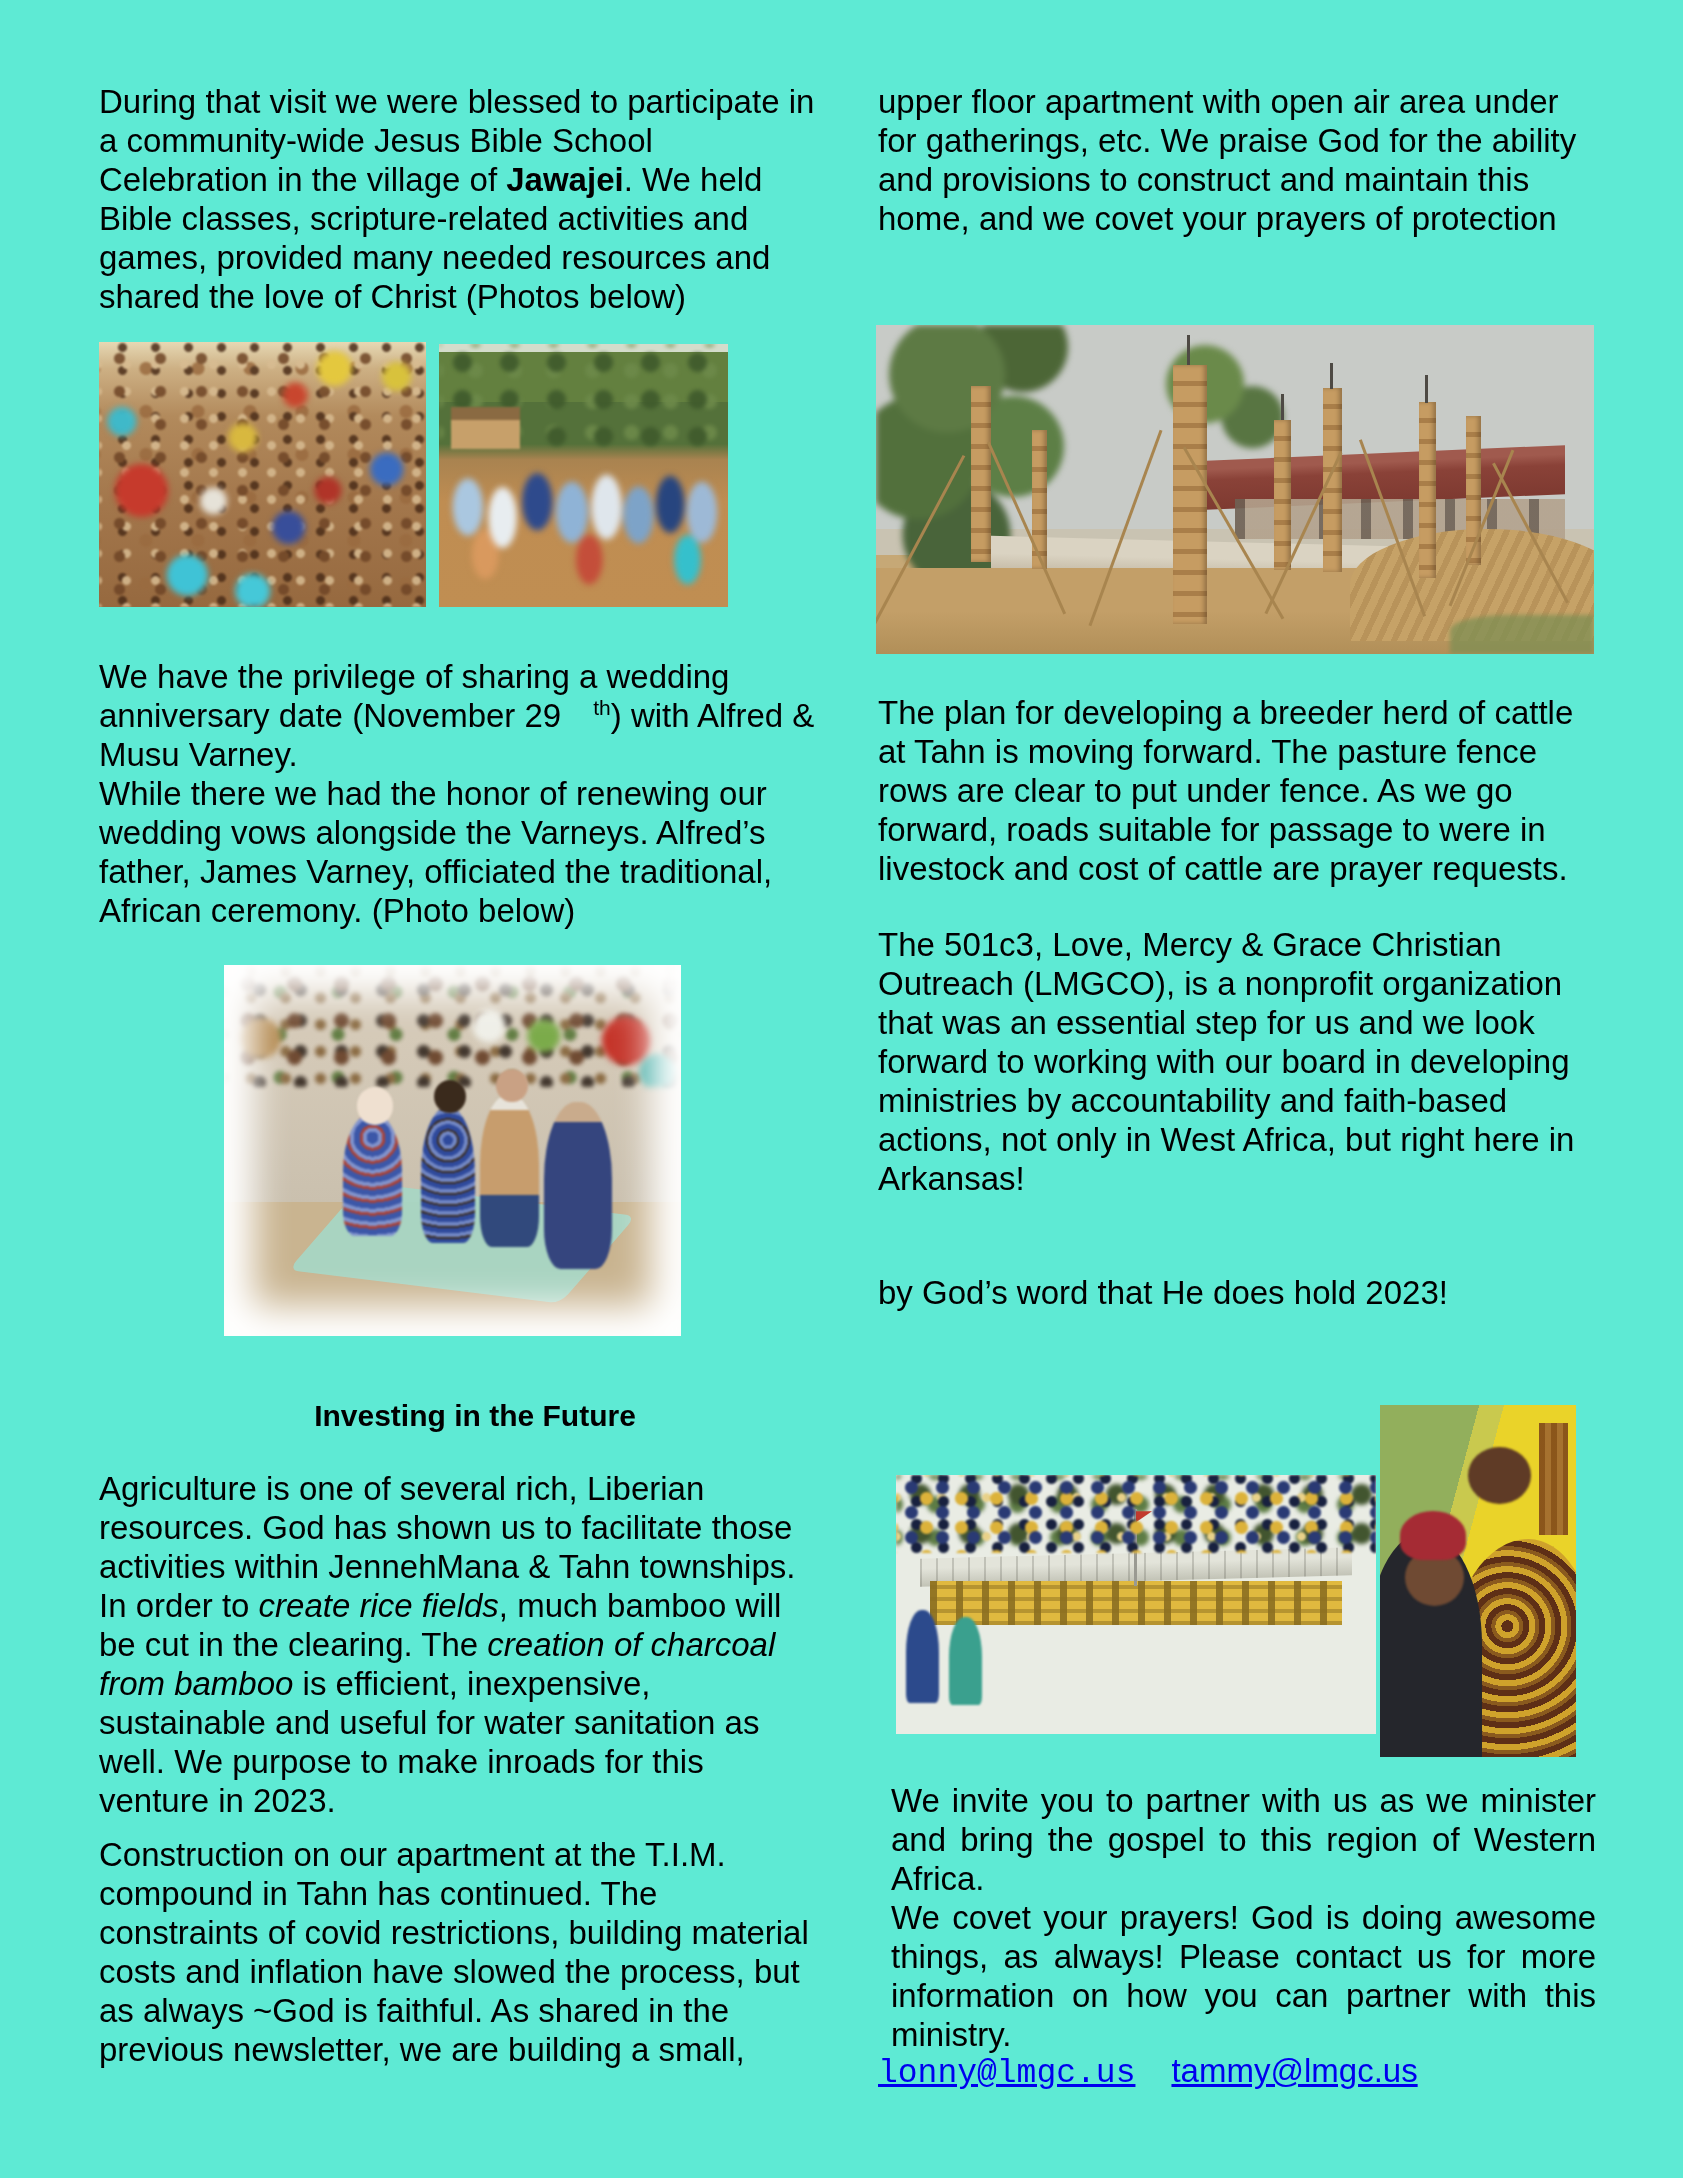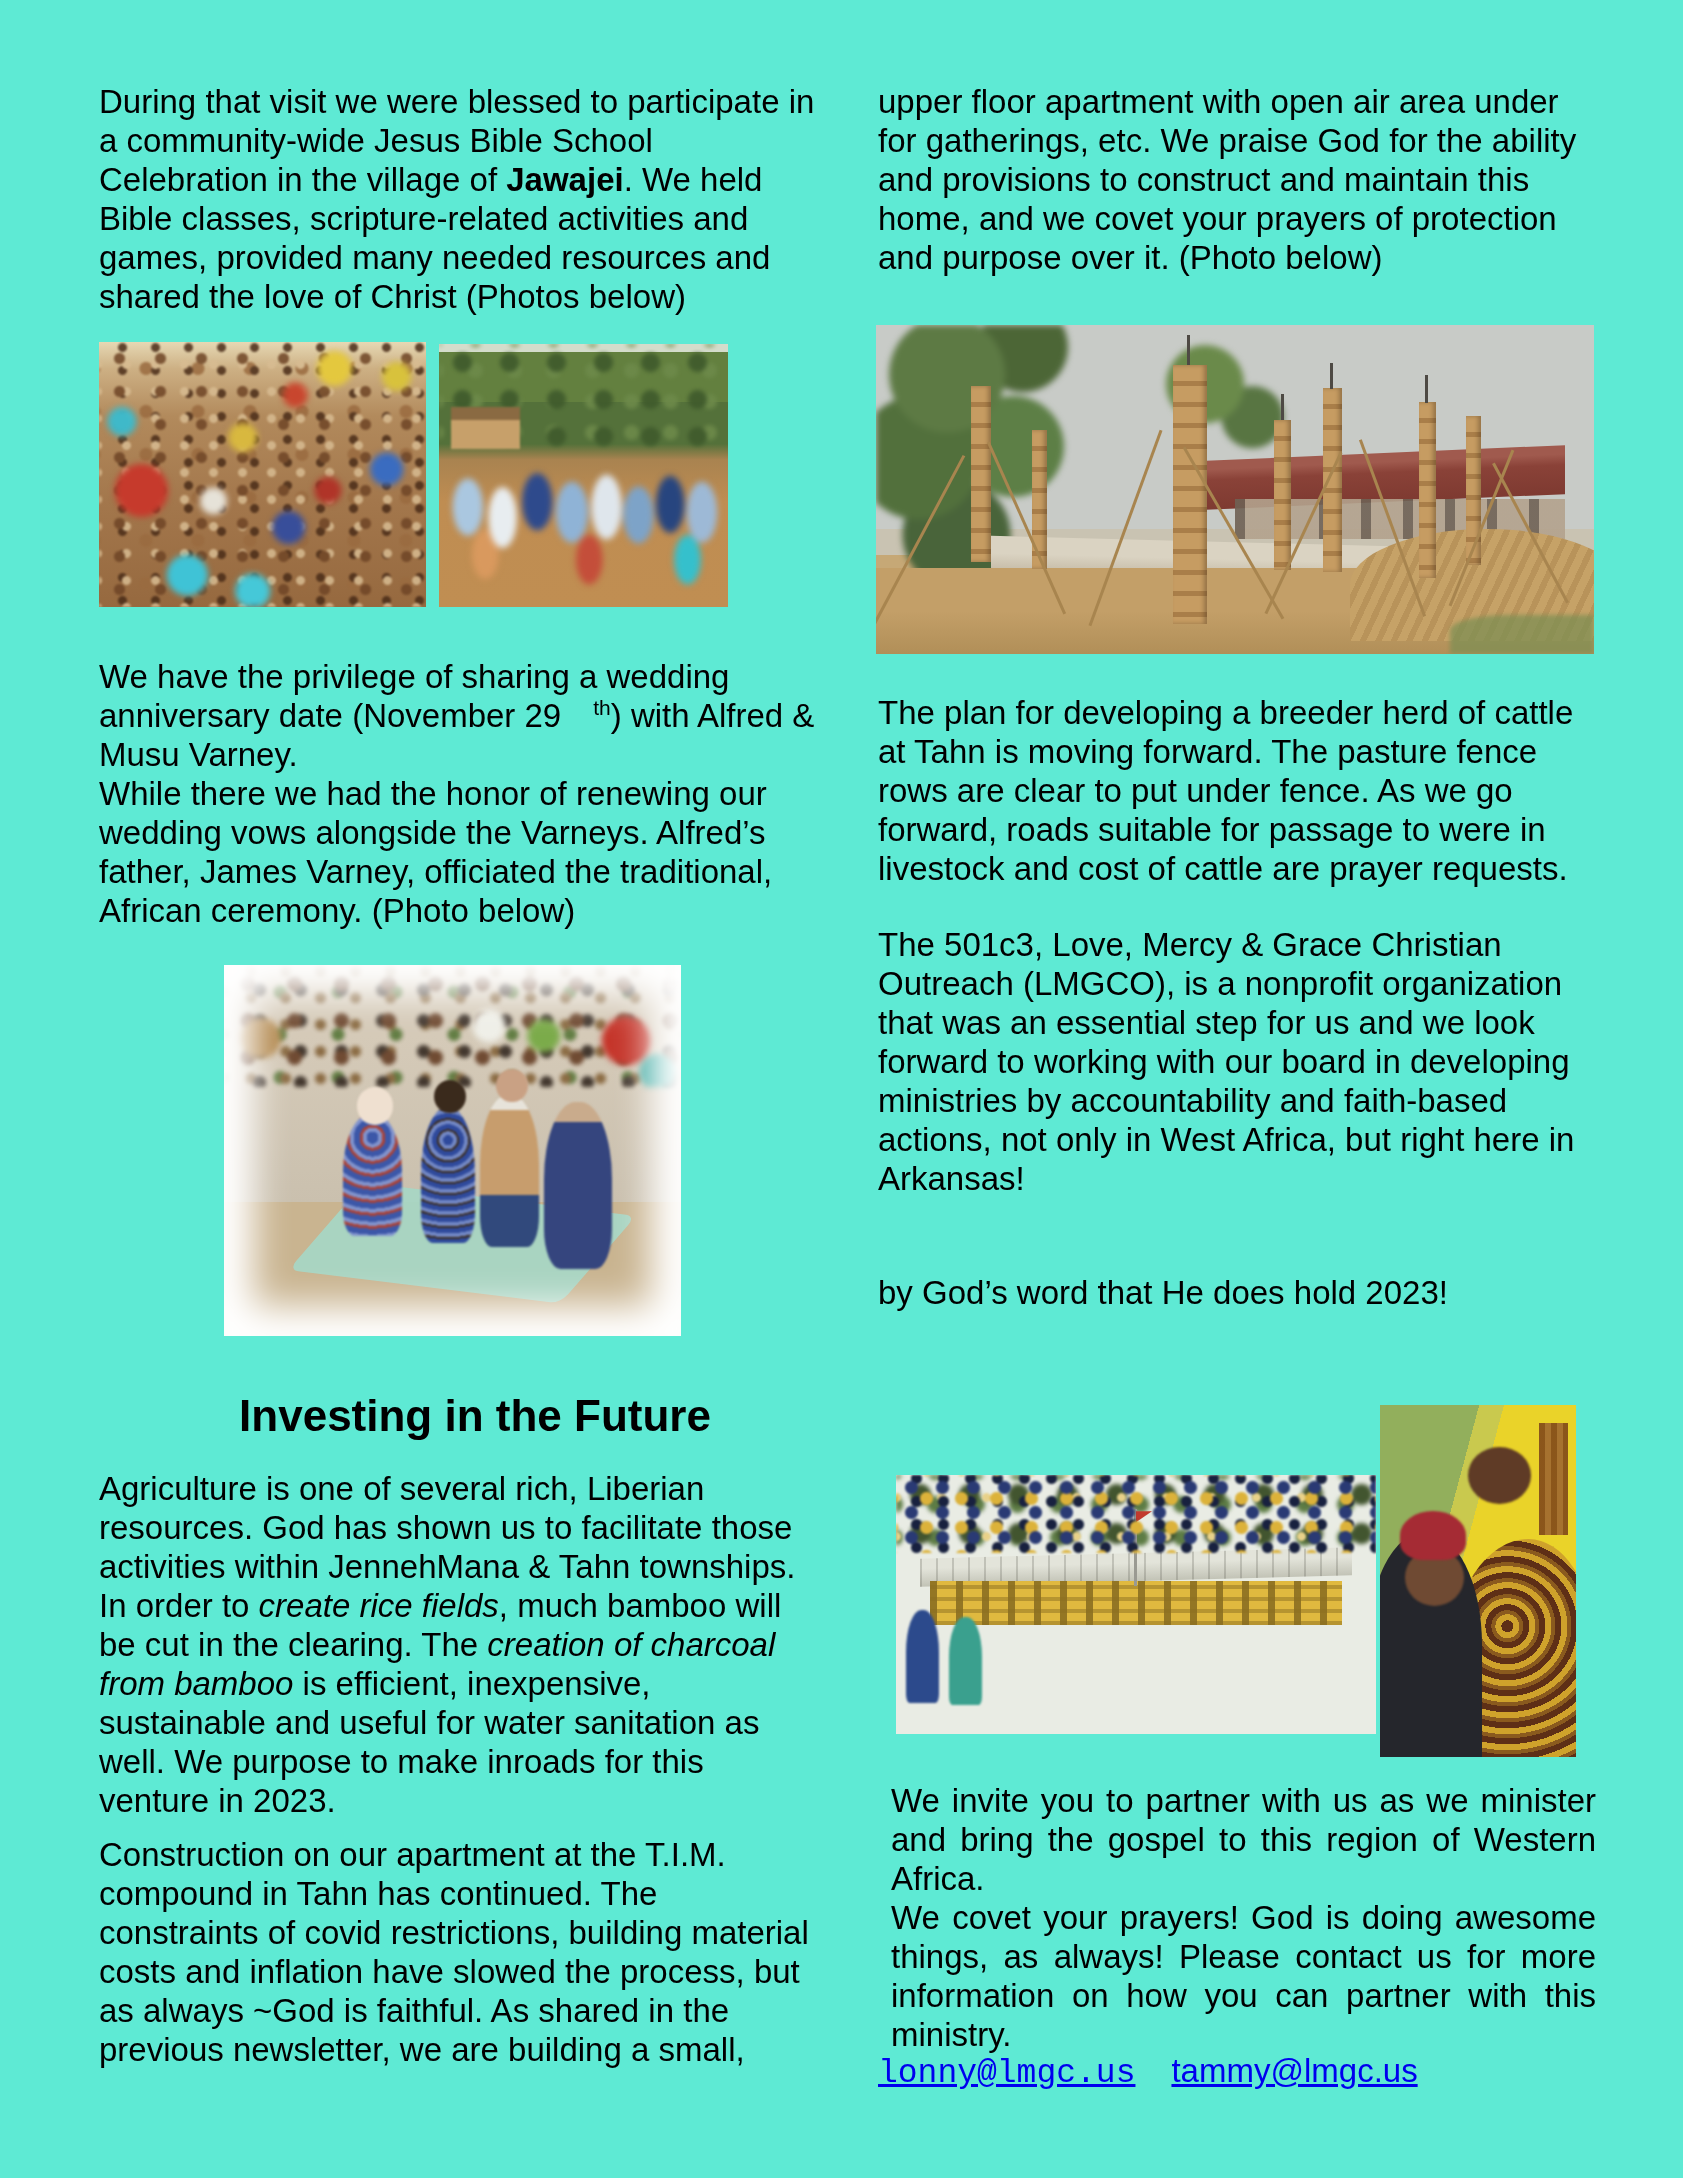--- a/index.html
+++ b/index.html
@@ -2,21 +2,21 @@
 <html><head>
 <meta charset="utf-8">
 <style>
   html,body{margin:0;padding:0;background:#fff;}
   .page{position:relative;width:1683px;height:2178px;background:#5eead4;overflow:hidden;
         font-family:"Liberation Sans",sans-serif;color:#000;}
   .para{position:absolute;font-size:33px;line-height:39px;white-space:normal;}
   .seg-b{font-weight:bold;}
   .seg-i{font-style:italic;}
   .seg-sup{font-size:21px;vertical-align:super;line-height:0;margin-left:32px;}
-  .heading{position:absolute;font-size:44px;line-height:51px;font-weight:bold;text-align:center;}
+  .heading{position:absolute;font-size:30px;line-height:51px;font-weight:bold;text-align:center;}
   .just p{margin:0;text-align:justify;}
   .links{position:absolute;font-size:33px;line-height:39px;}
   .email{color:#0000EE;text-decoration:underline;cursor:pointer;}
   .email.first{margin-right:36px;font-family:Liberation Mono, monospace;}
 
   
   .ph{position:absolute;overflow:hidden;background:#c9b490;}
   .ph .ly{position:absolute;inset:0;}
   .ph .el{position:absolute;}
 
@@ -201,21 +201,21 @@
     <div class="el p4fg p4f4"></div>
     <div class="ly p4vig"></div>
   </div>
 
   <div class="heading" style="left:99px;top:1390px;width:752px;">Investing in the Future</div>
 
   <div class="para" style="left:99px;top:1469px;width:772px;"><span>Agriculture is one of several rich, Liberian</span><br><span>resources. God has shown us to facilitate those</span><br><span>activities within JennehMana &amp; Tahn townships.</span><br><span>In order to </span><span class="seg-i">create rice fields</span><span>, much bamboo will</span><br><span>be cut in the clearing. The </span><span class="seg-i">creation of charcoal</span><br><span class="seg-i">from bamboo</span><span> is efficient, inexpensive,</span><br><span>sustainable and useful for water sanitation as</span><br><span>well. We purpose to make inroads for this</span><br><span>venture in 2023.</span></div>
 
   <div class="para" style="left:99px;top:1835px;width:772px;"><span>Construction on our apartment at the T.I.M.</span><br><span>compound in Tahn has continued. The</span><br><span>constraints of covid restrictions, building material</span><br><span>costs and inflation have slowed the process, but</span><br><span>as always ~God is faithful. As shared in the</span><br><span>previous newsletter, we are building a small,</span></div>
 
-  <div class="para" style="left:878px;top:82px;width:738px;"><span>upper floor apartment with open air area under</span><br><span>for gatherings, etc. We praise God for the ability</span><br><span>and provisions to construct and maintain this</span><br><span>home, and we covet your prayers of protection</span><br><span>and purpose over it. (Photo below)</span></div>
+  <div class="para" style="left:878px;top:82px;width:738px;"><span>upper floor apartment with open air area under</span><br><span>for gatherings, etc. We praise God for the ability</span><br><span>and provisions to construct and maintain this</span><br><span>home, and we covet your prayers of protection</span><br></div>
 
   <div class="ph" style="left:876px;top:325px;width:718px;height:329px;">
     <div class="ly p3sky"></div>
     <div class="el p3treesL"></div>
     <div class="el p3palm"></div>
     <div class="el p3roof"></div>
     <div class="el p3wall"></div>
     <div class="el p3slab"></div>
     <div class="el p3ground"></div>
     <div class="el p3mound"></div>

